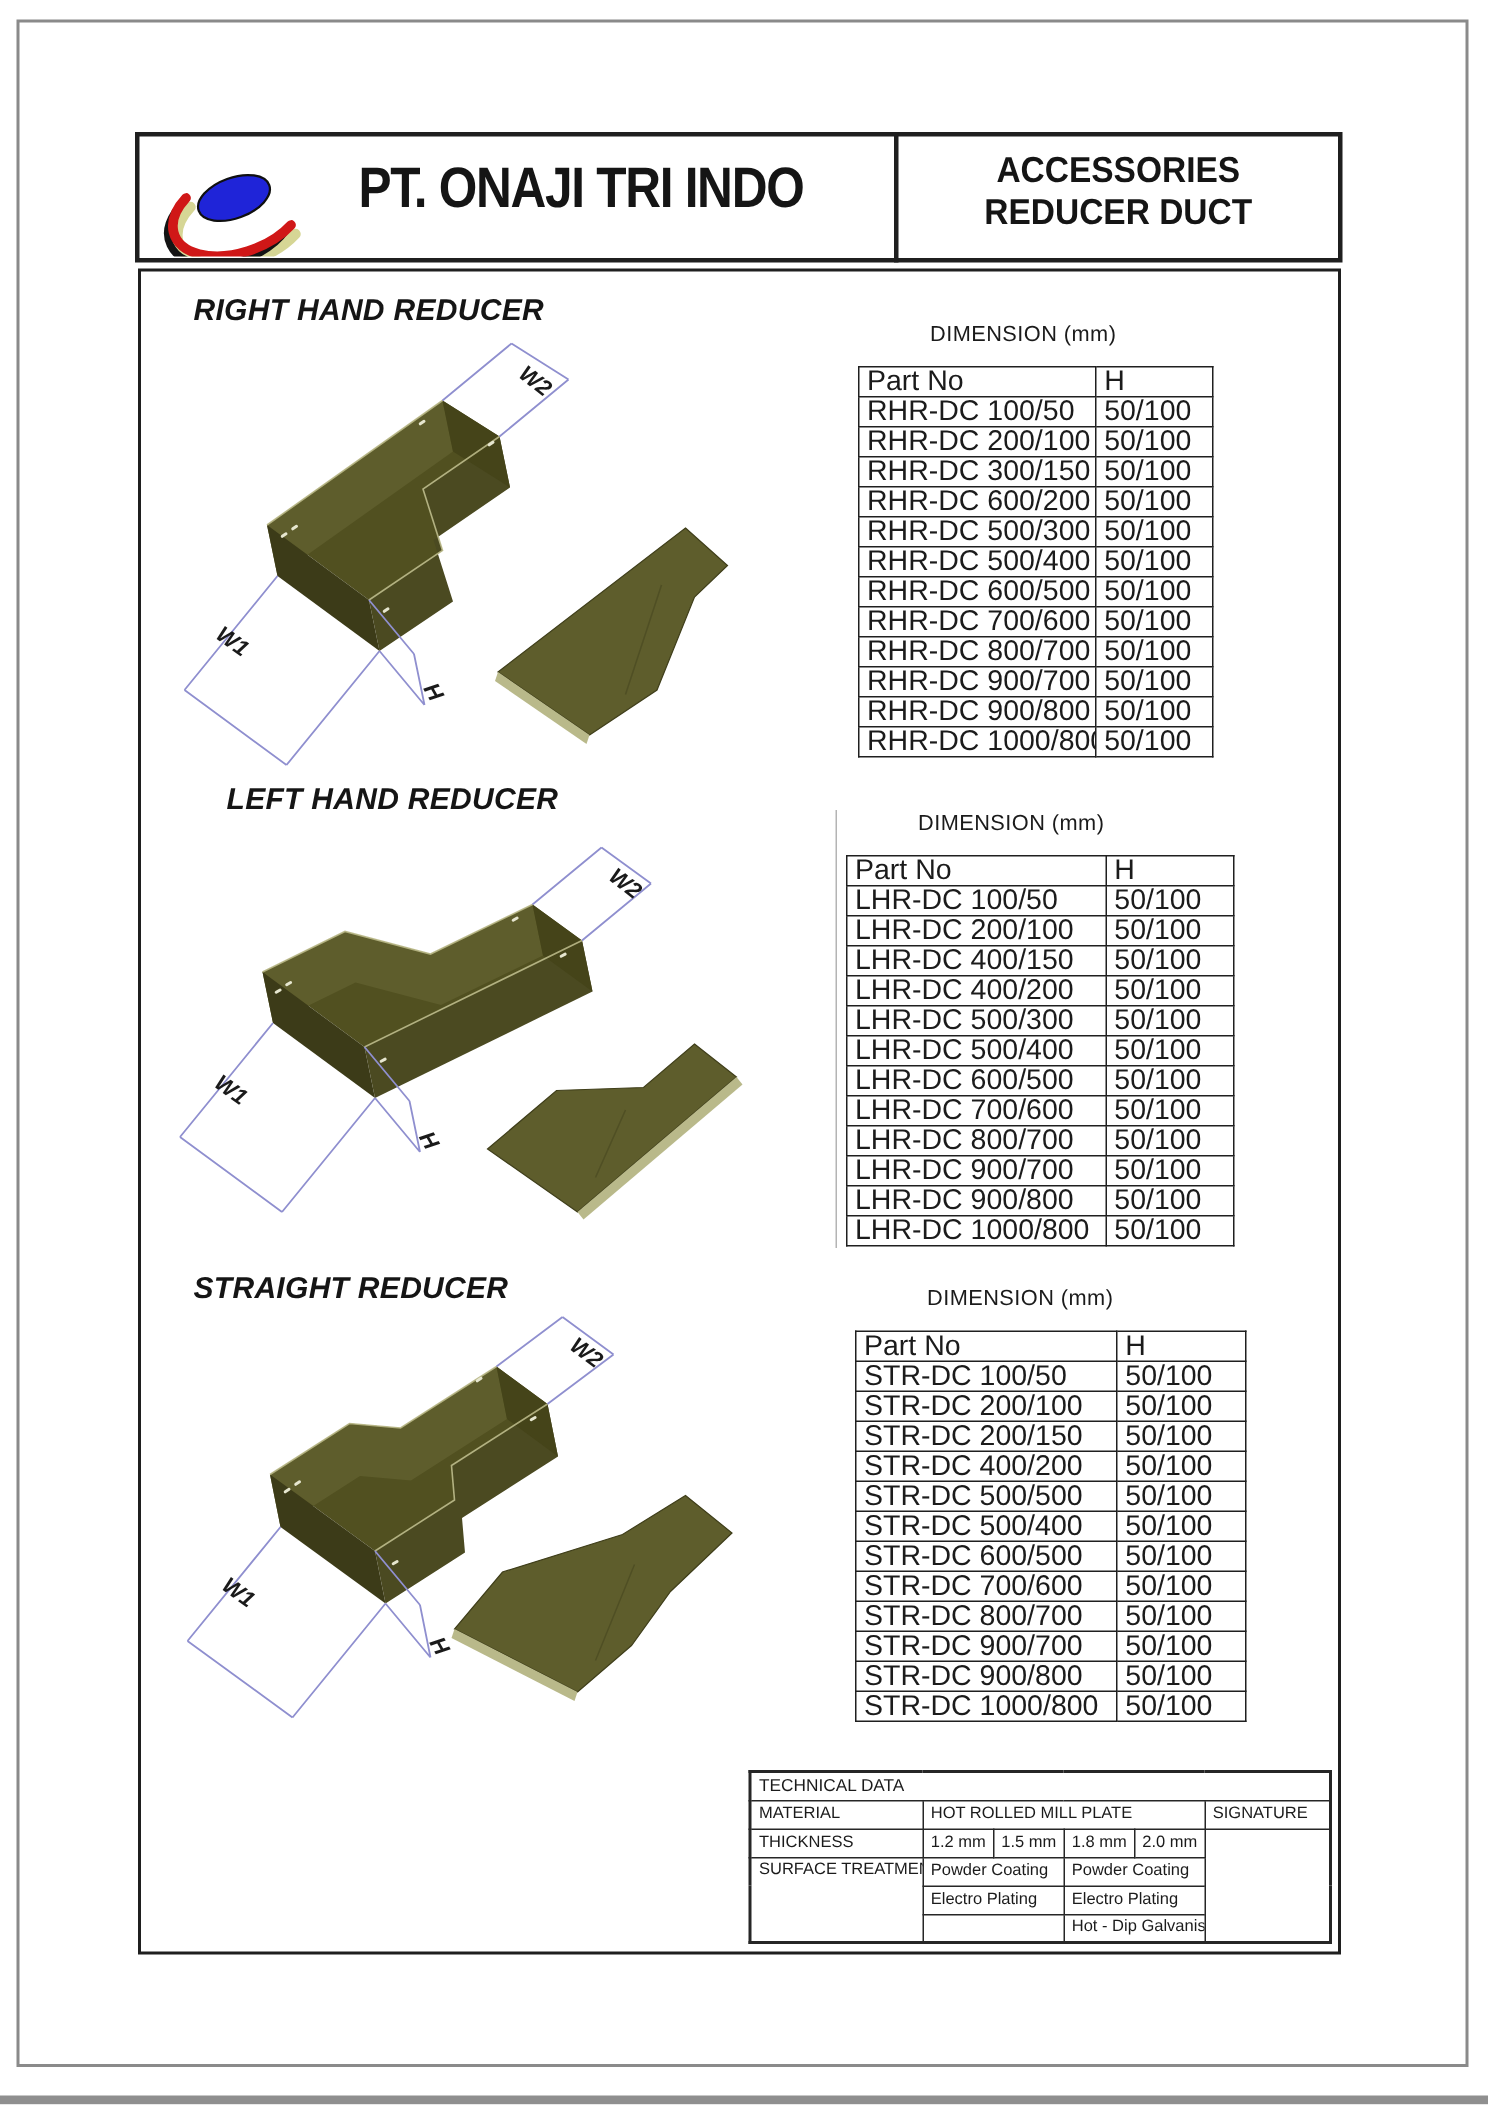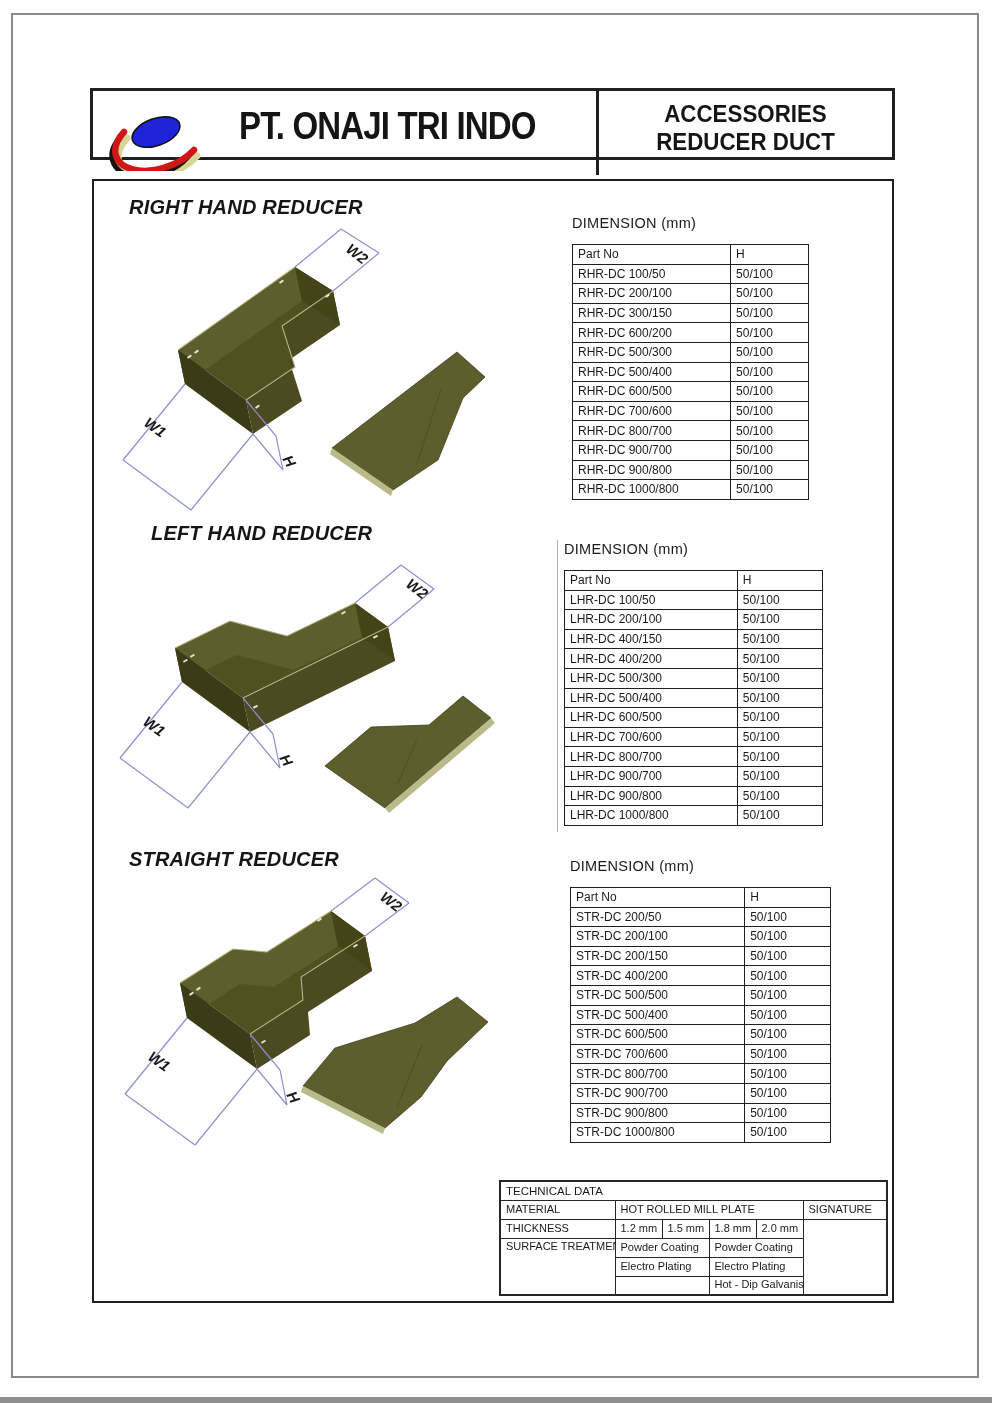--- a/index.html
+++ b/index.html
@@ -4,41 +4,41 @@
 <style>
   * { margin:0; padding:0; box-sizing:border-box; }
   body { background:#e8e8e8; font-family:"Liberation Sans","DejaVu Sans",sans-serif; }
   .page { position:relative; width:992px; height:1403px; background:#ffffff; overflow:hidden;
           color:#1b1b1b; }
   .outer-frame { position:absolute; left:11px; top:13px; width:968px; height:1365px;
                  border:2px solid #8a8a8a; }
   .bottom-strip { position:absolute; left:0; top:1397px; width:992px; height:6px; background:#8f8f8f; }
 
   
-  .header-box { position:absolute; left:90px; top:88px; width:805px; height:72px;
+  .header-box { position:absolute; left:90px; top:88px; width:805px; height:87px;
                 border:3px solid #1f1f1f; background:#fff; }
   .header-divider { position:absolute; left:503px; top:-3px; width:3px; height:87px; background:#1f1f1f; }
   .logo { position:absolute; left:14px; top:4px; width:100px; height:76px; }
   .company-name { position:absolute; left:146px; top:14px; font-size:38px; font-weight:bold;
                   letter-spacing:-1px; transform:scaleX(0.87); transform-origin:0 0; color:#151515;
                   white-space:nowrap; }
   .doc-title { position:absolute; left:506px; top:9px; width:293px; text-align:center;
                font-size:24px; font-weight:bold; line-height:28px; color:#151515;
                transform:scaleX(0.93); transform-origin:50% 0; }
 
   .content-box { position:absolute; left:92px; top:179px; width:802px; height:1124px;
                  border:2.5px solid #1f1f1f; }
 
   .section-title { position:absolute; font-size:20px; font-weight:bold; font-style:italic;
                    color:#151515; letter-spacing:0.2px; white-space:nowrap; }
   .illus { position:absolute; }
 
   .dim-block { position:absolute; }
-  .dim-title { font-size:14.5px; letter-spacing:0.3px; margin-bottom:13px; color:#1b1b1b; }
-  .dim-table { border-collapse:collapse; width:100%; table-layout:fixed; font-size:12px; }
+  .dim-title { font-size:14.5px; letter-spacing:0.3px; margin-bottom:13px; color:#1b1b1b;margin-left:48px; }
+  .dim-table { border-collapse:collapse; width:100%; table-layout:fixed; font-size:19px; }
   .dim-table th, .dim-table td { border:1.6px solid #1f1f1f; height:19.6px; padding:0 5px;
                                  font-weight:normal; text-align:left; line-height:1;
                                  white-space:nowrap; overflow:hidden; }
 
   .stray-line { position:absolute; width:1px; background:#b4b4b4; }
 
   
   .tech-block { position:absolute; left:499px; top:1180px; }
   .tech-table { border-collapse:collapse; table-layout:fixed; width:387px; font-size:11px; border:2px solid #262626; }
   .tech-table td { border:1.3px solid #262626; padding:1px 5px; line-height:1.25; white-space:nowrap; overflow:hidden; }
@@ -341,21 +341,21 @@
         </colgroup>
       <thead>
         <tr>
           <th>Part No</th>
           <th>H</th>
         </tr>
       </thead>
       <tbody>
 
           <tr>
-            <td>STR-DC 200/50</td>
+            <td>STR-DC 100/50</td>
             <td>50/100</td>
           </tr>
 
           <tr>
             <td>STR-DC 200/100</td>
             <td>50/100</td>
           </tr>
 
           <tr>
             <td>STR-DC 200/150</td>

